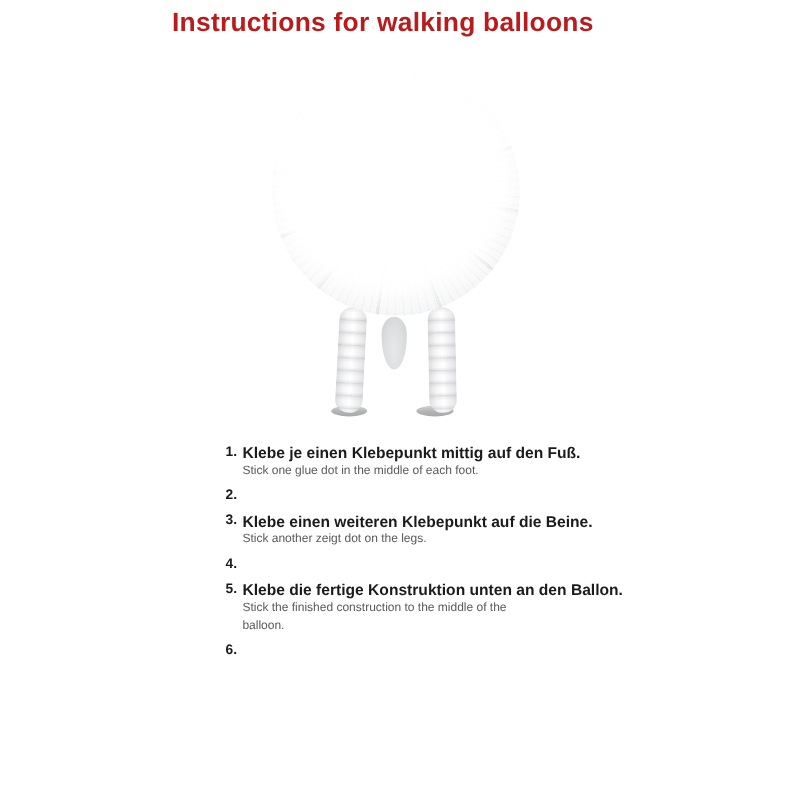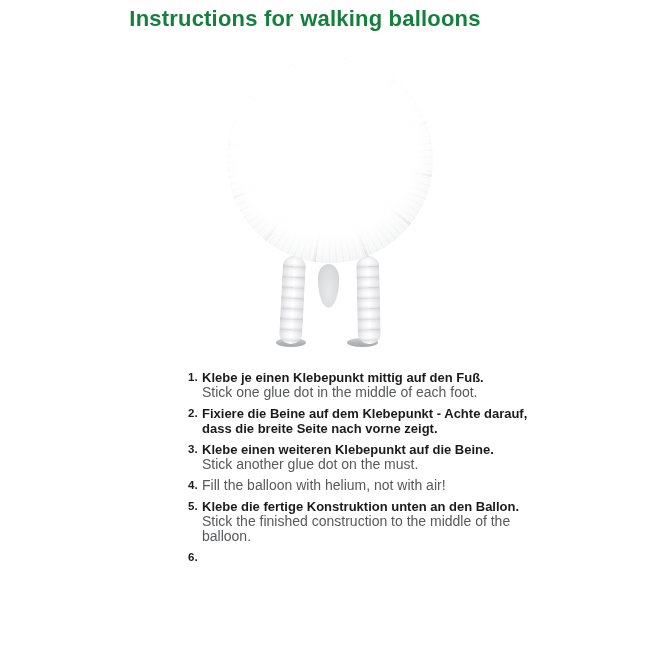--- a/index.html
+++ b/index.html
@@ -7,28 +7,28 @@
     width: 660px; height: 660px;
     background: #ffffff;
     font-family: "Liberation Sans", sans-serif;
     position: relative;
     overflow: hidden;
   }
 
   
   .title {
     position: absolute;
-    top: 5px; left: 0;
+    top: 5px; left: 14px;
     width: 610px;
     margin: 0;
     text-align: center;
     font-size: 22px;
     line-height: 28px;
     font-weight: bold;
-    color: #15803d;
+    color: #b91c1c;
     letter-spacing: 0.2px;
   }
 
   
   .figure { position: absolute; inset: 0; }
 
   .foot {
     position: absolute;
     height: 9px;
     border-radius: 50%;
@@ -112,21 +112,21 @@
   }
   .texts { flex: 1; }
   .de {
     font-size: 13px;
     line-height: 15px;
     font-weight: bold;
     color: #1b1b1b;
     white-space: pre-line;
   }
   .en {
-    font-size: 14px;
+    font-size: 10px;
     line-height: 15px;
     color: #58595b;
     white-space: pre-line;
   }
 </style>
 </head>
 <body>
 
 <h1 class="title">Instructions for walking balloons</h1>
 
@@ -149,35 +149,32 @@
   <li class="item">
     <span class="num">1.</span>
     <div class="texts">
       <div class="de">Klebe je einen Klebepunkt mittig auf den Fuß.</div>
       <div class="en">Stick one glue dot in the middle of each foot.</div>
     </div>
   </li>
   <li class="item">
     <span class="num">2.</span>
     <div class="texts">
-      <div class="de">Fixiere die Beine auf dem Klebepunkt - Achte darauf,
-dass die breite Seite nach vorne zeigt.</div>
     </div>
   </li>
   <li class="item">
     <span class="num">3.</span>
     <div class="texts">
       <div class="de">Klebe einen weiteren Klebepunkt auf die Beine.</div>
-      <div class="en">Stick another glue dot on the must.</div>
+      <div class="en">Stick another zeigt dot on the legs.</div>
     </div>
   </li>
   <li class="item">
     <span class="num">4.</span>
     <div class="texts">
-      <div class="en">Fill the balloon with helium, not with air!</div>
     </div>
   </li>
   <li class="item">
     <span class="num">5.</span>
     <div class="texts">
       <div class="de">Klebe die fertige Konstruktion unten an den Ballon.</div>
       <div class="en">Stick the finished construction to the middle of the
 balloon.</div>
     </div>
   </li>

